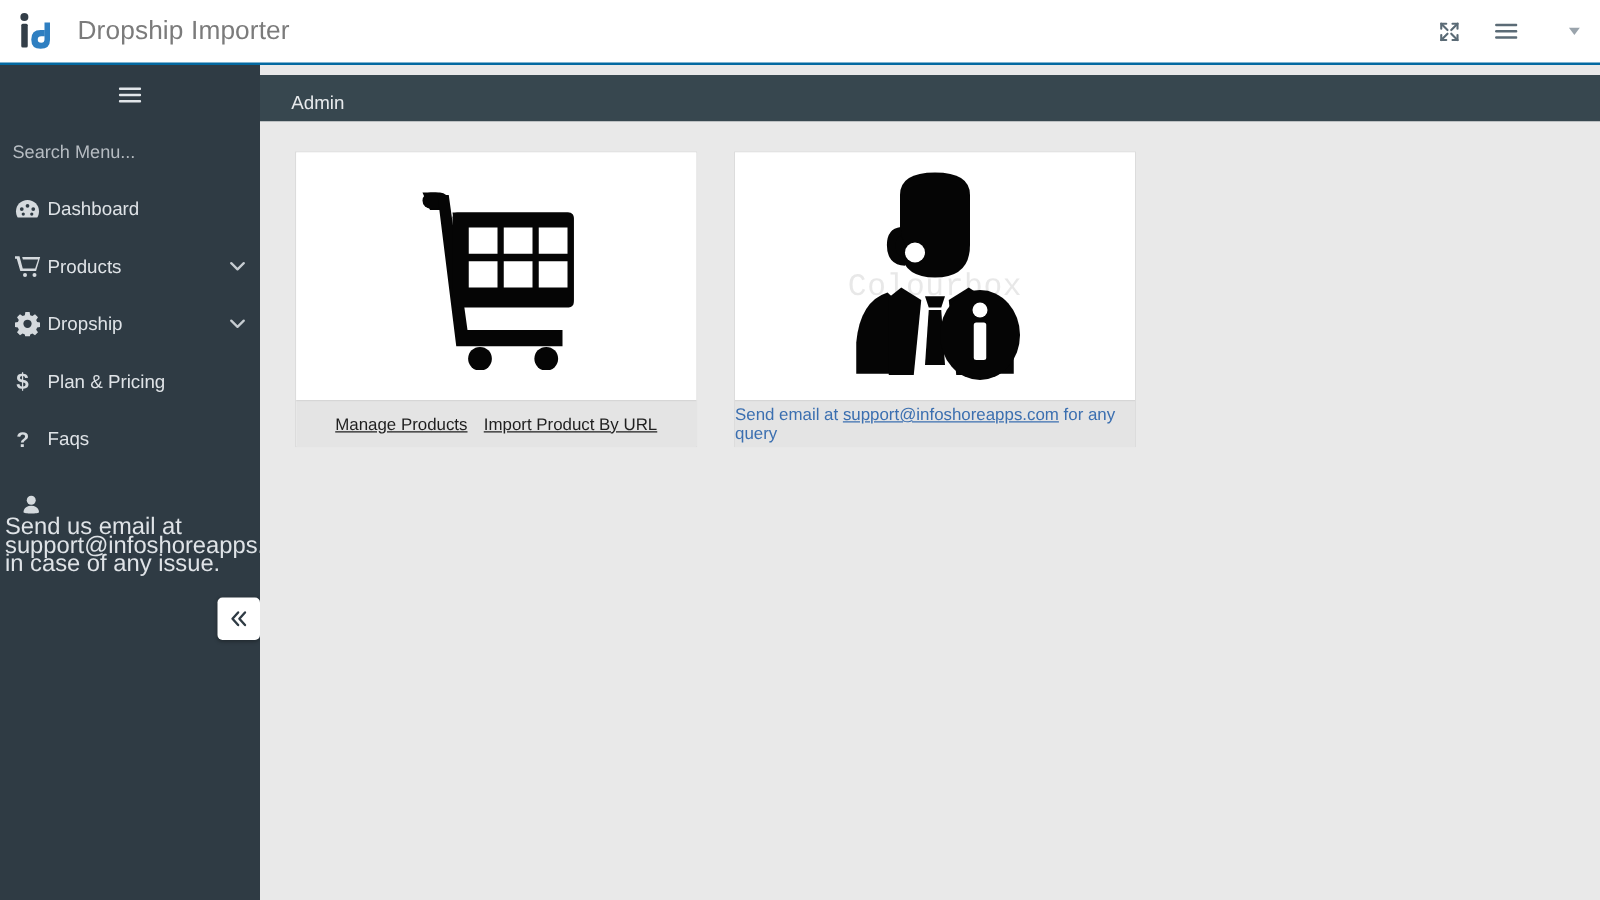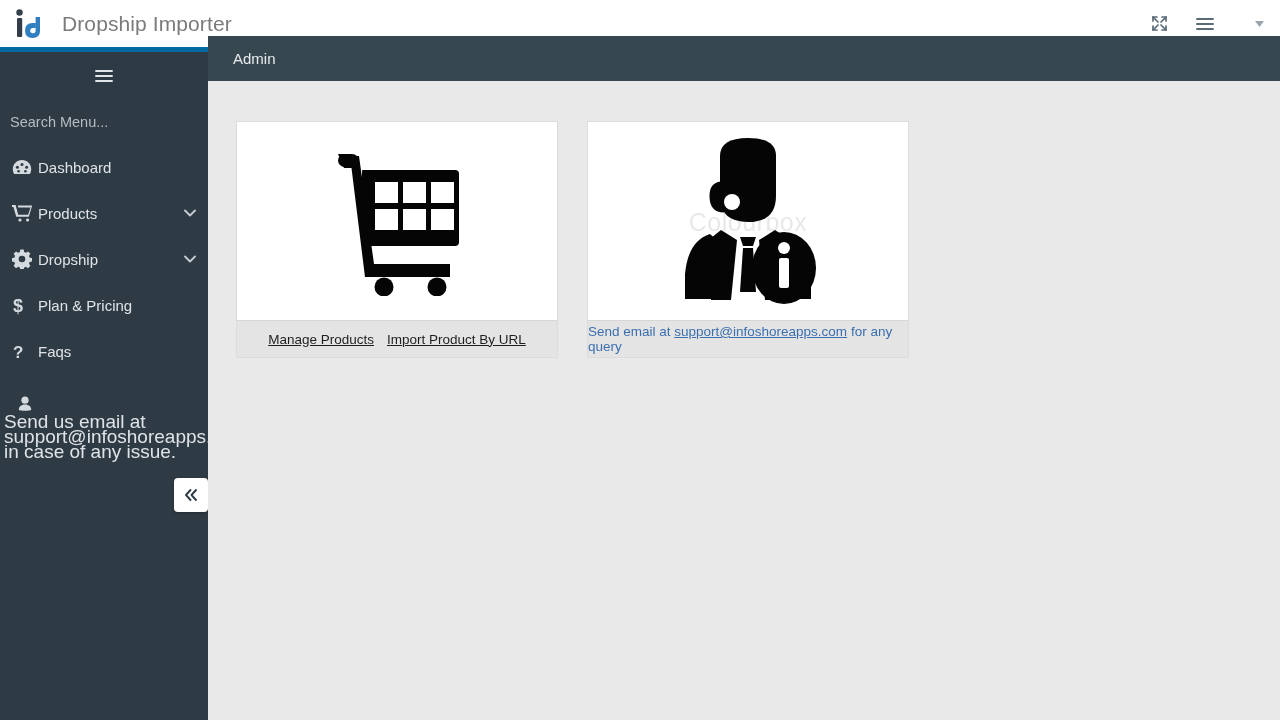--- a/index.html
+++ b/index.html
@@ -8,21 +8,21 @@
     font-family: "Liberation Sans", sans-serif;
     background: #e9e9e9;
     overflow: hidden;
   }
 
   
   #topbar {
     position: absolute; top: 0; left: 0;
     width: 1280px; height: 52px;
     background: #ffffff;
-    border-bottom: 5px solid #0369a1;
+    border-bottom: 2px solid #0369a1;
     display: flex; align-items: center;
   }
   #brand { display: flex; align-items: center; padding-left: 12px; }
   #logo { width: 34px; height: 34px; position: relative; }
   #brand-title {
     margin-left: 16px;
     font-size: 21px;
     color: #7b7b7b;
     font-weight: 400;
     letter-spacing: .1px;
@@ -112,21 +112,21 @@
     background: #ffffff;
     border-radius: 4px;
     box-shadow: 0 1px 3px rgba(0,0,0,.28);
     display: flex; align-items: center; justify-content: center;
     cursor: pointer;
     color: #2f3b44;
   }
 
   
   #pagebar {
-    position: absolute; top: 36px; left: 208px;
+    position: absolute; top: 60px; left: 208px;
     width: 1072px; height: 45px;
     background: #37474f;
     display: flex; align-items: center;
     padding-left: 25px;
   }
   #page-title { color: #e7eaec; font-size: 15px; }
 
   
   #content {
     position: absolute; top: 97px; left: 208px;
@@ -167,27 +167,27 @@
     cursor: default;
   }
   .blue-line a {
     color: #3b6fb0;
     text-decoration: underline;
     cursor: pointer;
     text-align: center;
   }
   .watermark {
     position: absolute;
-    top: 86px; left: 0; width: 100%;
+    top: 93px; left: 0; width: 100%;
     text-align: center;
     font-size: 25px;
     color: rgba(150,150,150,0.22);
     letter-spacing: .5px;
     pointer-events: none;
-    font-family: Liberation Sans, sans-serif;
+    font-family: Liberation Mono, monospace;
   }
 </style>
 </head>
 <body>
 
 <div id="topbar">
   <div id="brand">
     <div id="logo">
       <svg width="34" height="34" viewBox="0 0 34 34">
         <circle cx="7.5" cy="5.5" r="3.2" fill="#333e48"></circle>

